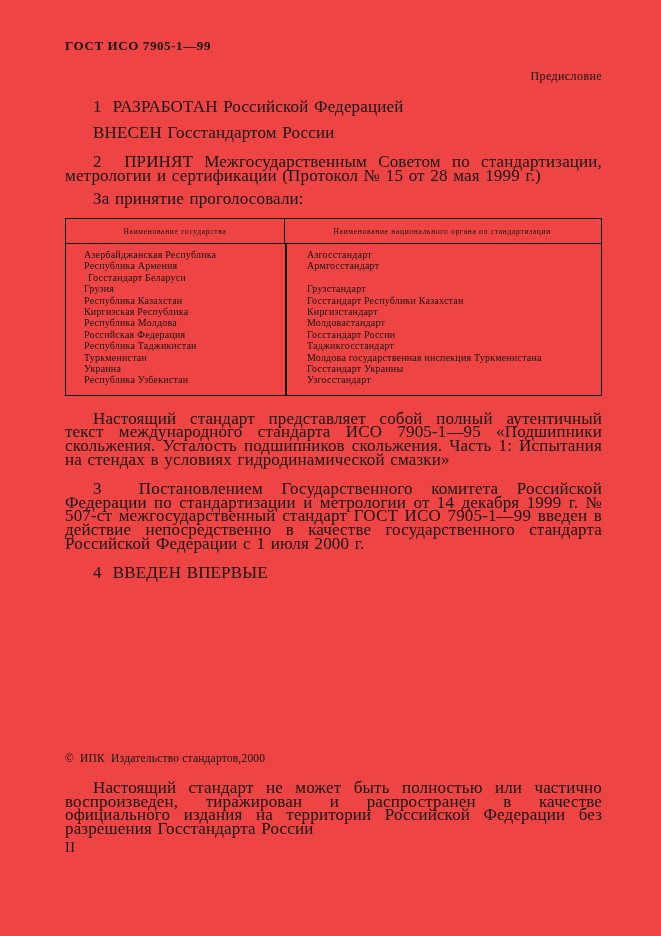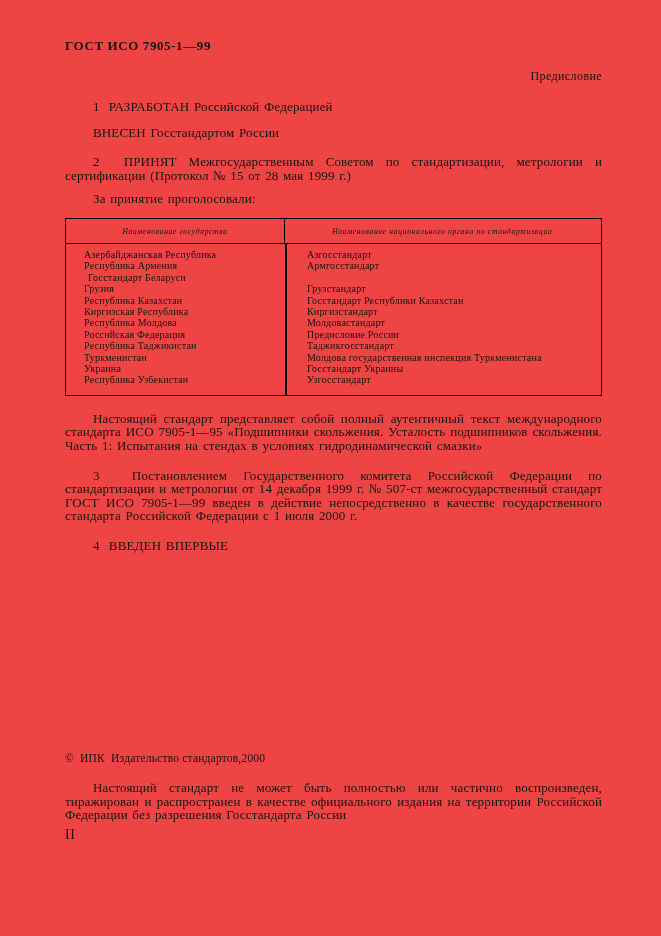--- a/index.html
+++ b/index.html
@@ -29,21 +29,21 @@
     letter-spacing: 0.6px;
     white-space: pre-wrap;
   }
   .doc-title {
     text-align: right;
     font-size: 12px;
     margin-top: 15px;
     letter-spacing: 0.4px;
   }
   .para {
-    font-size: 13px;
+    font-size: 17px;
     line-height: 13.6px;
     text-align: justify;
     text-indent: 28px;
     letter-spacing: 0.15px;
     word-spacing: 1.2px;
     white-space: pre-wrap;
   }
   .mt-lg { margin-top: 16px; }
   .mt-md { margin-top: 12px; }
   .mt-sm { margin-top: 10px; }
@@ -56,21 +56,20 @@
   .vote-table .thead {
     display: flex;
     border-bottom: 1.5px solid #000;
   }
   .vote-table .th {
     font-size: 7.5px;
     letter-spacing: 0.7px;
     text-align: center;
     padding: 8px 4px 7px 4px;
     box-sizing: border-box;
-    font-style: italic;
   }
   .col-left  { width: 219px; border-right: 1.5px solid #000; }
   .col-right { width: 314.5px; }
   .vote-table .tbody { padding: 5px 0 9px 0; }
   .vote-table .tr { display: flex; }
   .vote-table .td {
     font-size: 10px;
     line-height: 11.4px;
     box-sizing: border-box;
     letter-spacing: 0.2px;
@@ -157,21 +156,21 @@
         <div class="tr">
           <div class="td col-left">Киргизская Республика</div>
           <div class="td col-right">Киргизстандарт</div>
         </div>
         <div class="tr">
           <div class="td col-left">Республика Молдова</div>
           <div class="td col-right">Молдовастандарт</div>
         </div>
         <div class="tr">
           <div class="td col-left">Российская Федерация</div>
-          <div class="td col-right">Предисловие России</div>
+          <div class="td col-right">Госстандарт России</div>
         </div>
         <div class="tr">
           <div class="td col-left">Республика Таджикистан</div>
           <div class="td col-right">Таджикгосстандарт</div>
         </div>
         <div class="tr">
           <div class="td col-left">Туркменистан</div>
           <div class="td col-right">Молдова государственная инспекция Туркменистана</div>
         </div>
         <div class="tr">

